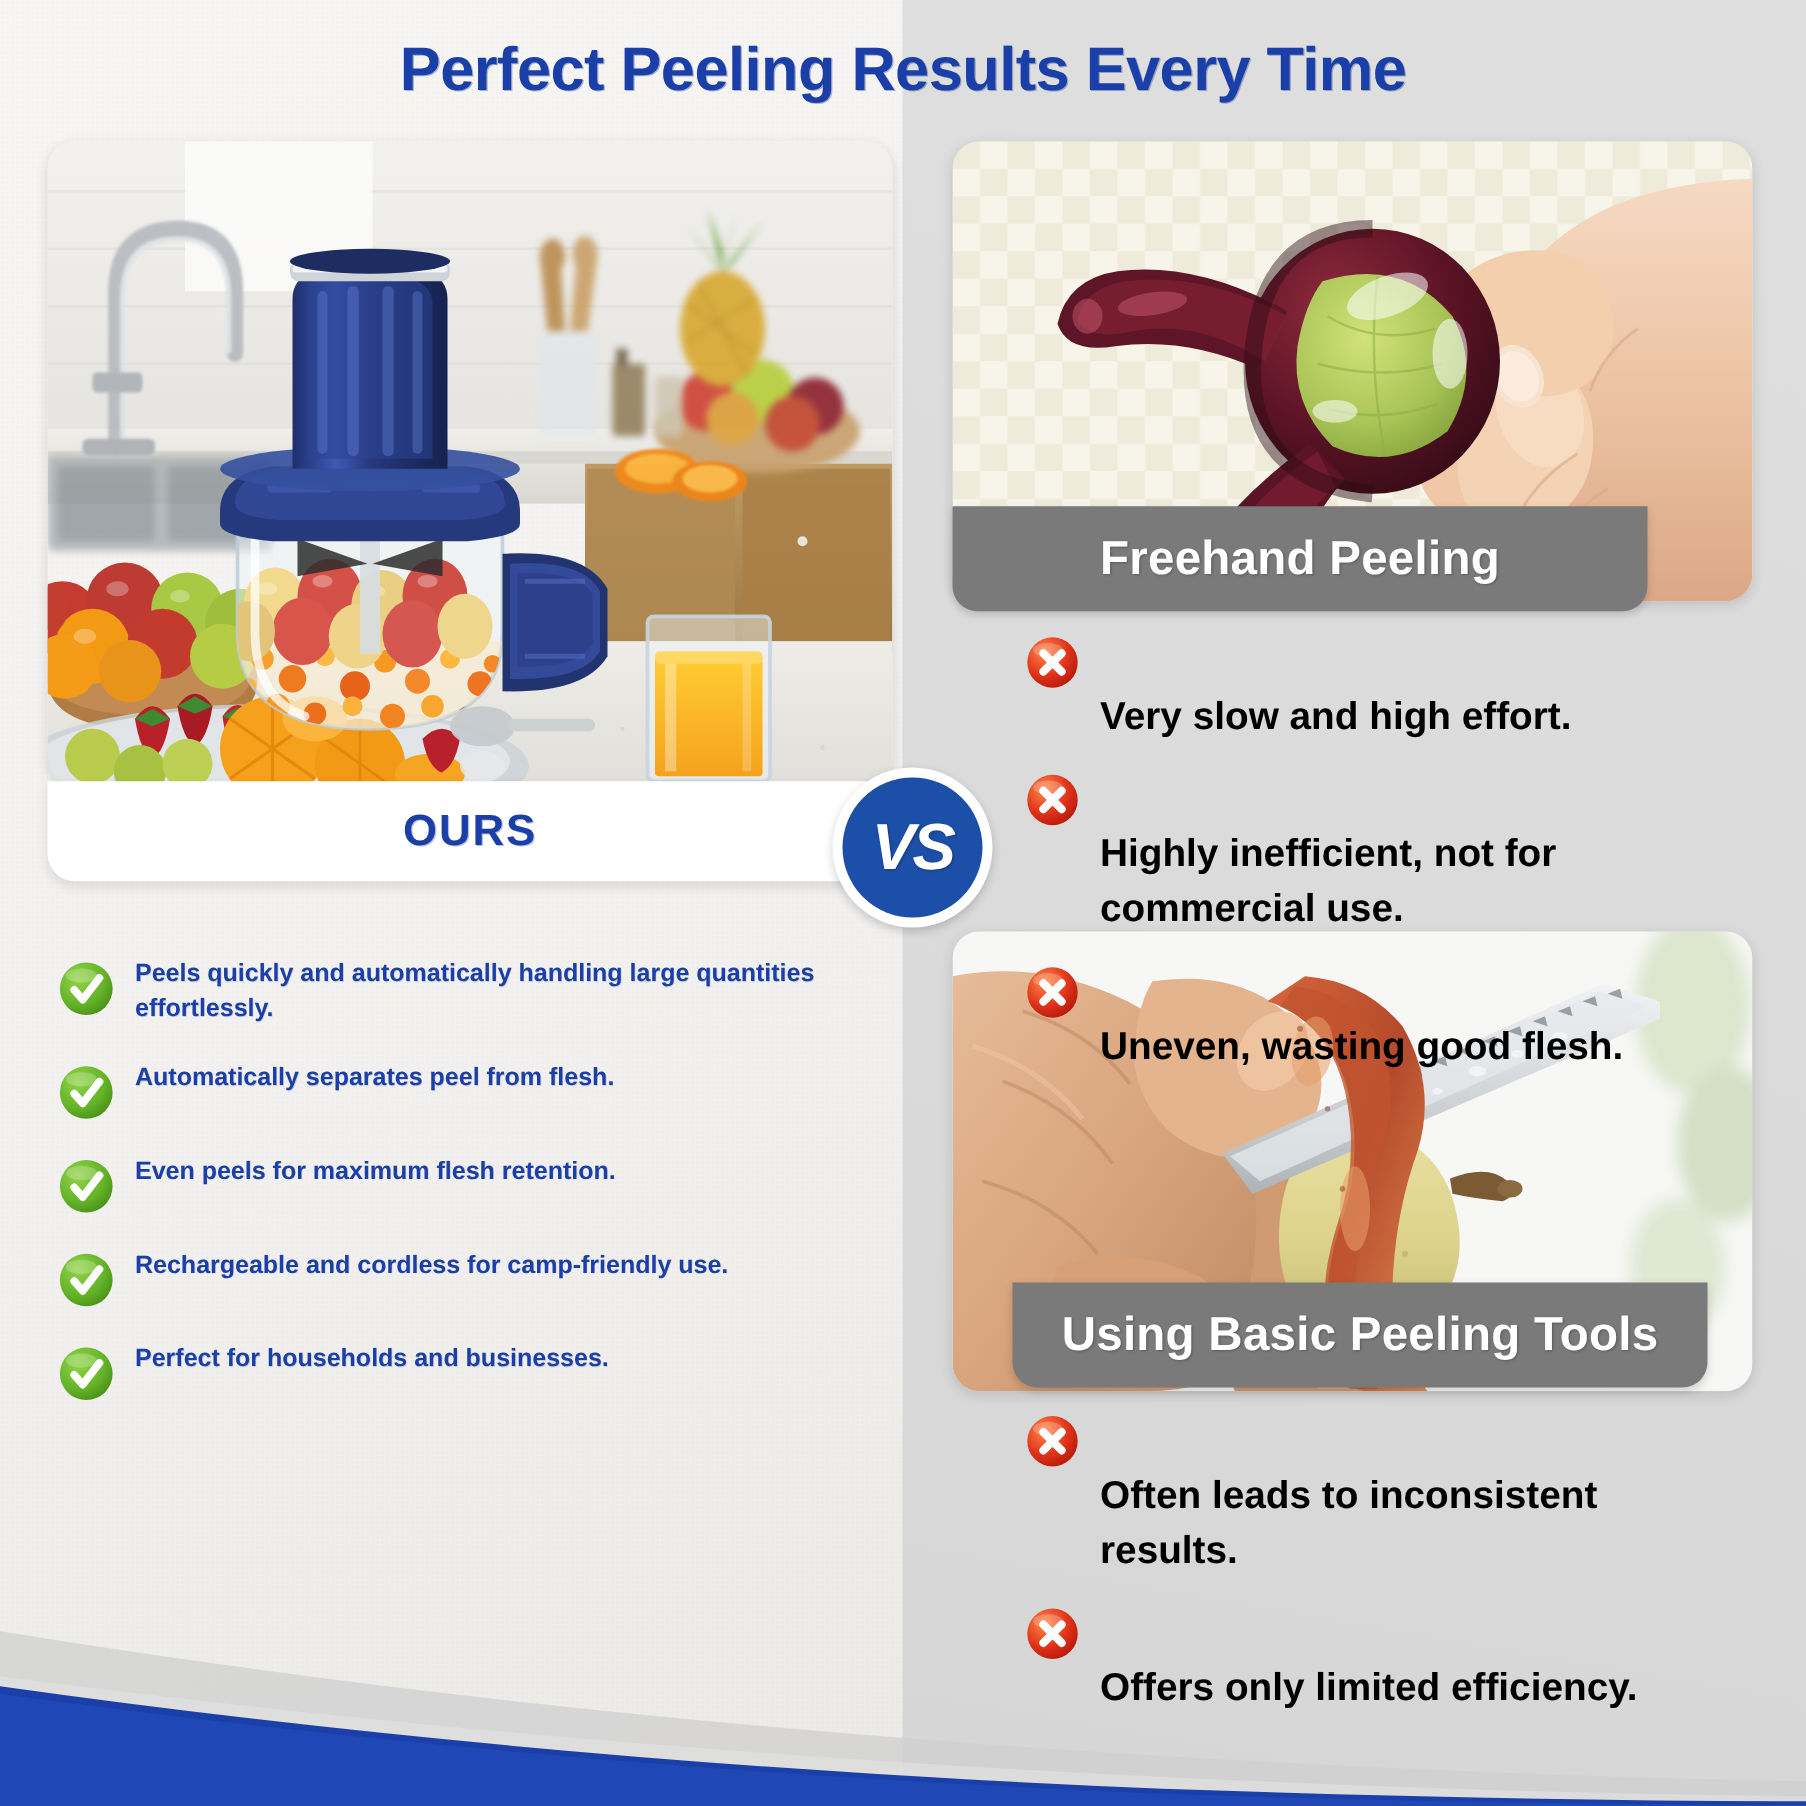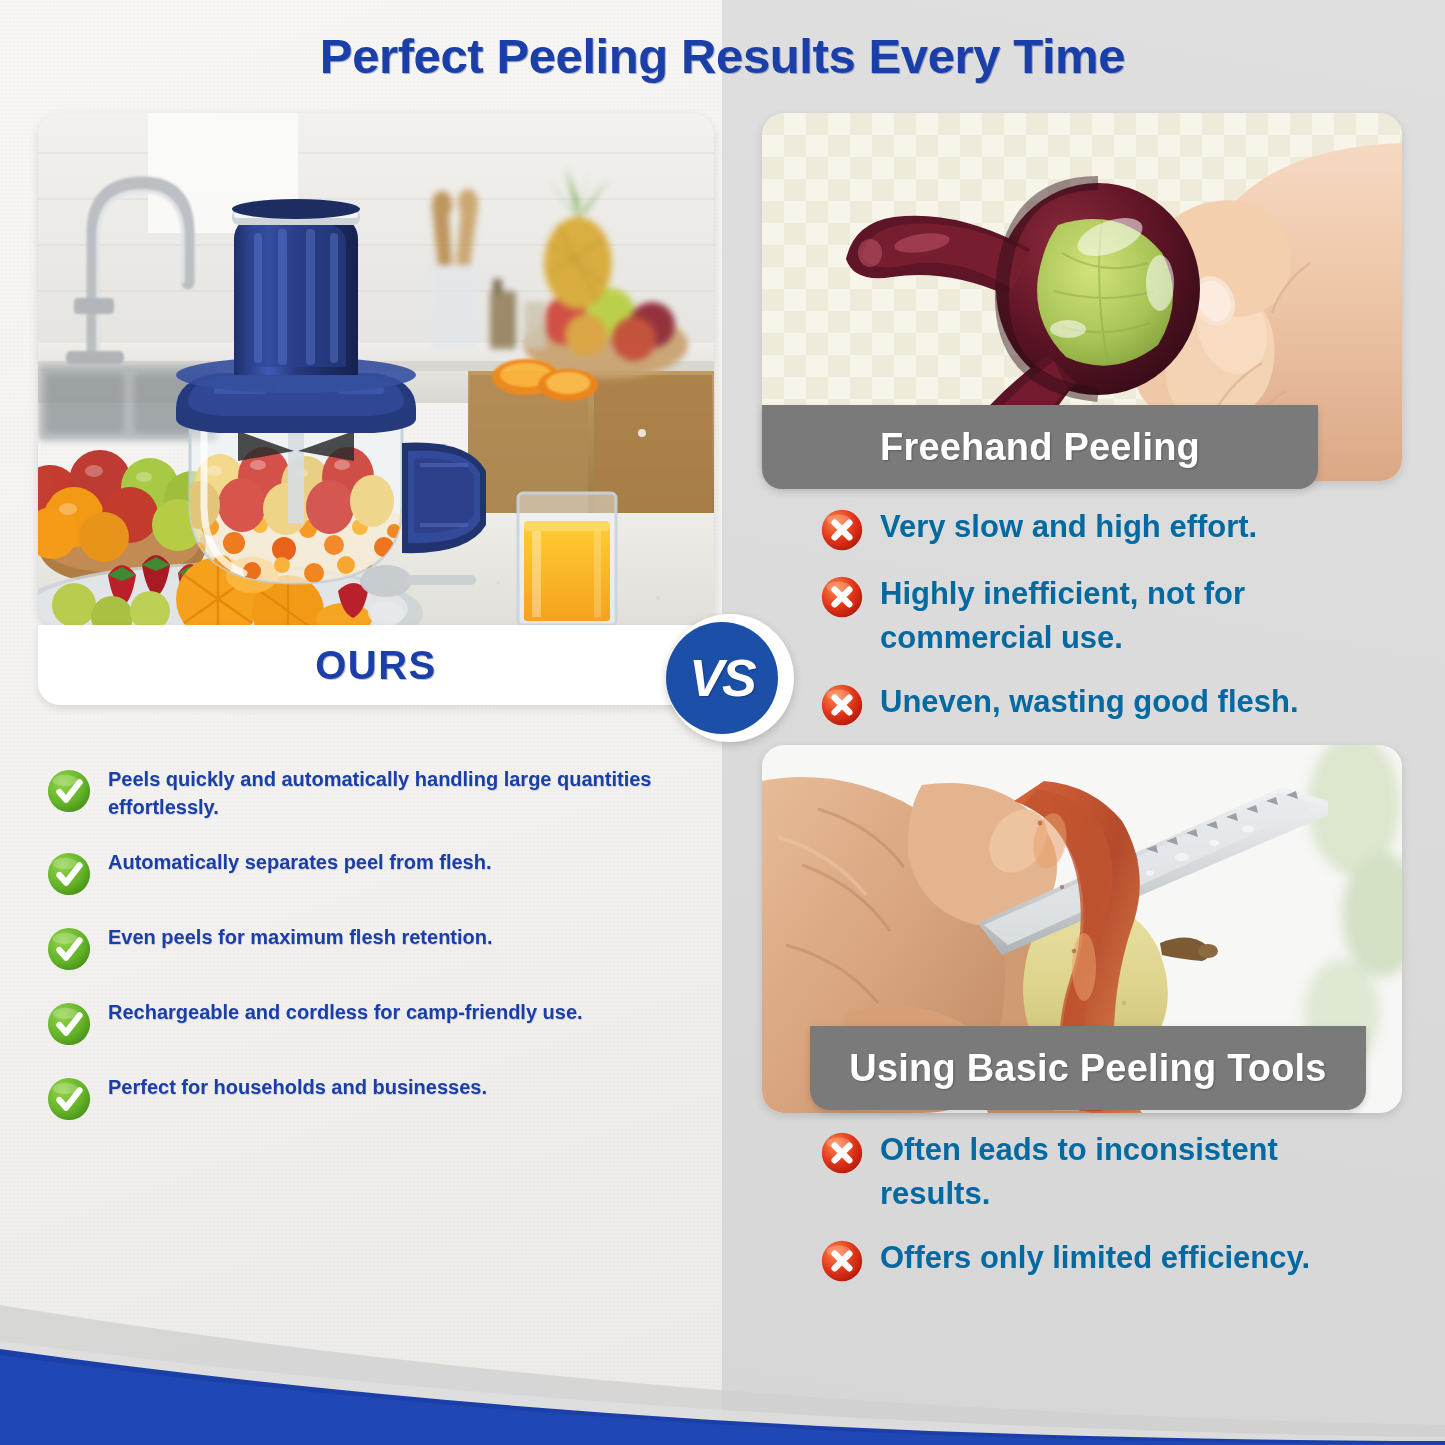--- a/index.html
+++ b/index.html
@@ -43,37 +43,37 @@
   #photo-freehand{left:762px;top:113px;width:640px;height:368px;}
   
   #photo-tools{left:762px;top:745px;width:640px;height:368px;}
 
   
   .ours-card{position:absolute;left:38px;top:625px;width:676px;height:80px;
     background:#fff;border-radius:0 0 22px 22px;
     box-shadow:0 4px 9px rgba(0,0,0,.10);
     display:flex;align-items:center;justify-content:center;}
   .ours-card .ours-label{
-    font-size:40px;font-weight:bold;color:#1b3fa8;letter-spacing:1.5px;
+    font-size:35px;font-weight:bold;color:#1b3fa8;letter-spacing:1.5px;
     text-shadow:1px 1px 0 rgba(20,45,120,.3);}
 
   
   .banner{position:absolute;width:556px;height:84px;
     background:#7a7a7a;border-radius:0 0 20px 20px;
     display:flex;align-items:center;justify-content:center;
     box-shadow:0 3px 7px rgba(0,0,0,.15);}
   .banner .banner-label{color:#fff;font-size:38px;font-weight:bold;
     letter-spacing:.2px;text-shadow:1px 1px 2px rgba(0,0,0,.25);}
   #banner-freehand{left:762px;top:405px;}
   #banner-tools{left:774px;top:1026px;margin-left:36px;}
 
   
   .vs-badge{position:absolute;left:666px;top:614px;width:128px;height:128px;
     border-radius:50%;background:#fff;
-    display:flex;align-items:center;
+    display:flex;align-items:center;justify-content:center;
     box-shadow:0 3px 8px rgba(0,0,0,.18);z-index:30;}
   .vs-inner{width:112px;height:112px;border-radius:50%;background:#1c4fa8;
     display:flex;align-items:center;justify-content:center;}
   .vs-text{color:#fff;font-size:52px;font-weight:bold;font-style:italic;
     letter-spacing:-2px;line-height:1;
     text-shadow:1px 1px 2px rgba(0,0,0,.25);}
 
   
   .bullets{position:absolute;}
   #bullets-ours{left:46px;top:765px;width:700px;}
@@ -84,21 +84,21 @@
   .bullet .ic{flex:0 0 auto;margin-right:16px;}
   .bullet .btxt{font-size:31px;line-height:1.42;font-weight:bold;}
 
   #bullets-ours .bullet{margin-bottom:26px;}
   #bullets-ours .ic{width:46px;height:46px;margin-top:3px;}
   #bullets-ours .btxt{color:#1b3fa8;font-size:20px;
     text-shadow:.5px .5px 0 rgba(20,45,120,.18);}
 
   #bullets-freehand .bullet,#bullets-tools .bullet{margin-bottom:20px;}
   #bullets-freehand .ic,#bullets-tools .ic{width:44px;height:44px;margin-top:3px;}
-  #bullets-freehand .btxt,#bullets-tools .btxt{color:#0369a1;font-size:31px;}
+  #bullets-freehand .btxt,#bullets-tools .btxt{color:#000000;font-size:31px;margin-top:46px;}
 
   .ic svg{display:block;width:100%;height:100%;}
   .blur1{filter:blur(1.2px);}
   .blur2{filter:blur(3px);}
   .blur4{filter:blur(6px);}
 </style>
 </head>
 <body>
 
 <div id="stage">

